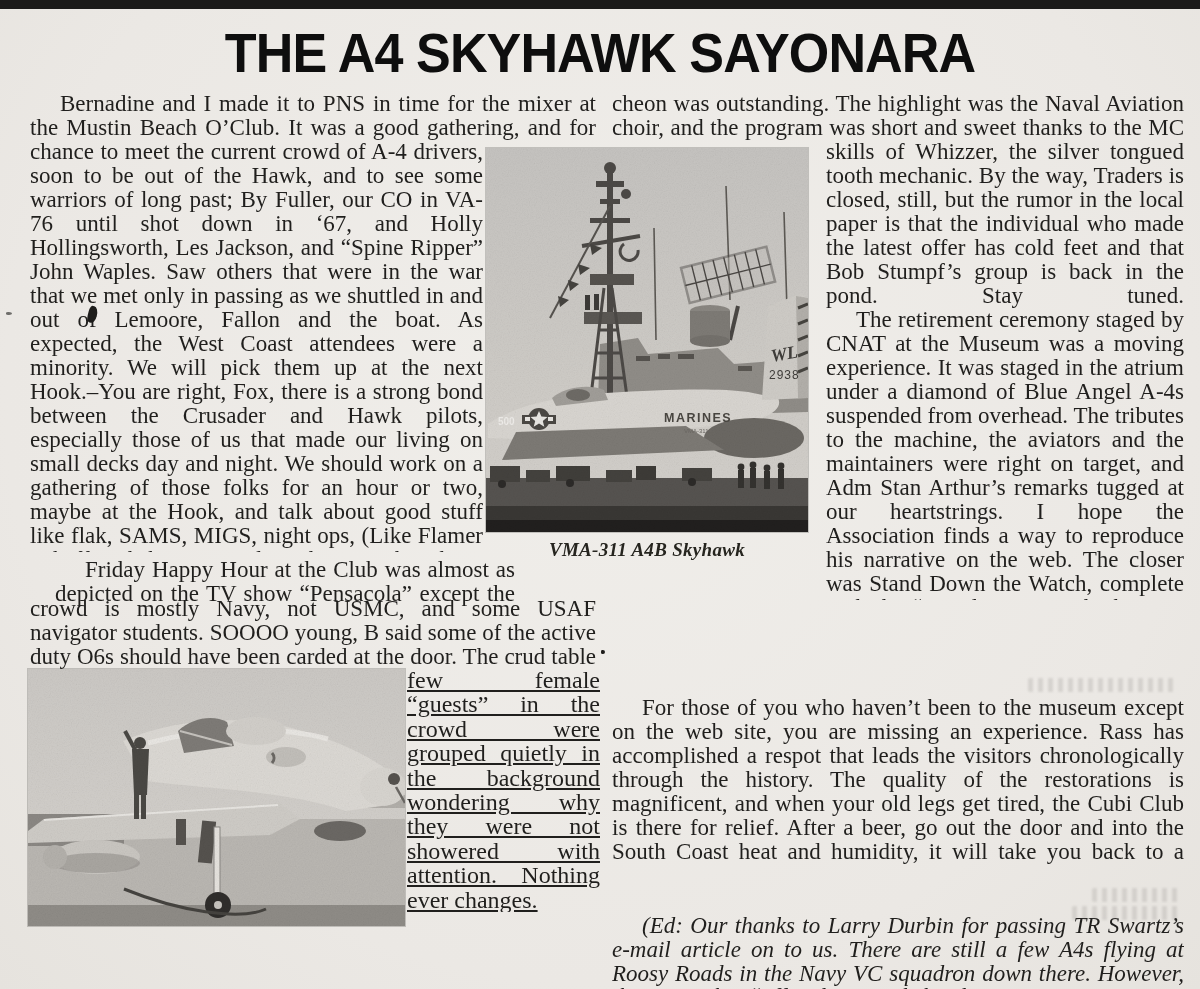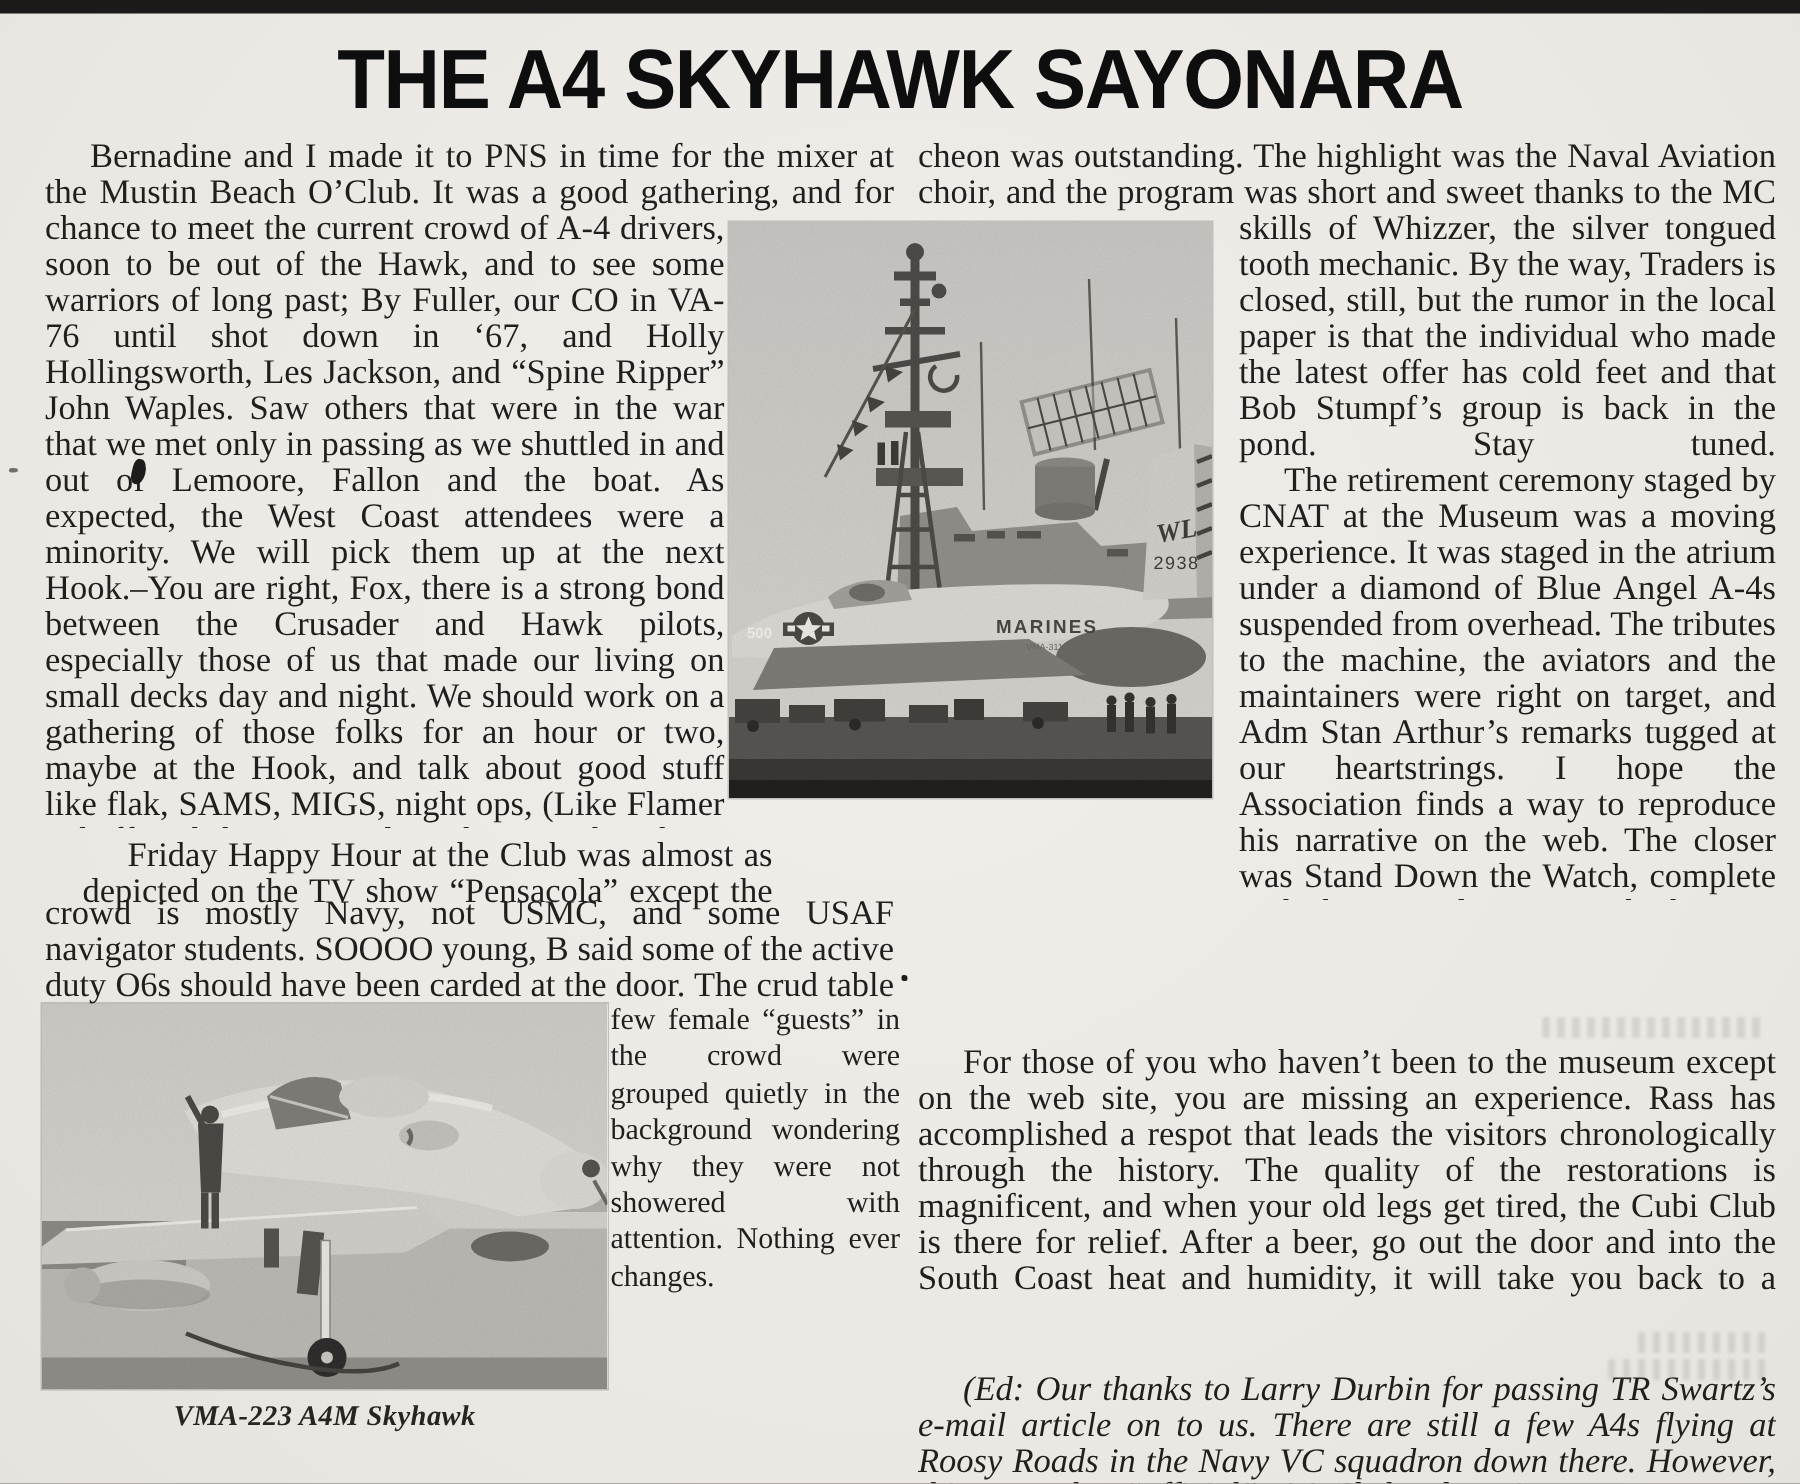--- a/index.html
+++ b/index.html
@@ -15,21 +15,21 @@
     font-family:"Liberation Sans", sans-serif; font-weight:bold; font-size:56px;
     letter-spacing:-1px; color:#0e0e0e; transform:scaleX(.93); transform-origin:center;
     white-space:nowrap;
   }
   .seg{
     position:absolute; font-size:23px; line-height:24px; text-align:justify;
     overflow:hidden; color:#201f1d;
   }
   .cont{text-align-last:justify;}
   .indent{text-indent:30px;}
-  .thin{font-size:20px; line-height:24.4px;}
+  .thin{font-size:24px; line-height:24.4px;text-decoration:underline;}
   .ednote{font-style:italic; line-height:23.8px;}
   .photo{position:absolute; overflow:hidden; box-shadow:0 0 0 1px rgba(60,58,55,.25);}
   .photo svg{display:block;}
   .caption{
     position:absolute; text-align:center; font-weight:bold; font-style:italic;
     font-size:19px; color:#26251f; letter-spacing:.3px;
   }
   .speck{position:absolute; background:#1d1c1a; border-radius:40% 60% 55% 45%;}
   .bleed{
     position:absolute; opacity:.5; filter:blur(1.2px); border-radius:2px;
@@ -151,20 +151,21 @@
         <rect x="278" y="323" width="6" height="18"></rect>
           <circle cx="281" cy="320" r="3.4"></circle>
         <rect x="292" y="321" width="6" height="20"></rect>
           <circle cx="295" cy="318" r="3.4"></circle>
       </g>
       <rect y="358" width="322" height="16" fill="#393734"></rect>
       <rect y="372" width="322" height="12" fill="#211f1e"></rect>
       <rect width="322" height="384" filter="url(#grain1)" opacity=".16" style="mix-blend-mode:multiply"></rect>
     </svg>
   </div>
+  <div class="caption" style="left:486px;top:539px;width:322px;">VMA-311 A4B Skyhawk</div>
 
   <div class="photo" style="left:28px;top:669px;width:377px;height:257px;">
     <svg width="377" height="257" viewBox="0 0 377 257">
       <defs>
         <linearGradient id="sky2" x1="0" y1="0" x2="0" y2="1">
           <stop offset="0" stop-color="#ccc9c5"></stop>
             <stop offset="1" stop-color="#d6d3ce"></stop>
         </linearGradient>
         <filter id="grain2">
             <feTurbulence type="fractalNoise" baseFrequency="0.85" numOctaves="2" stitchTiles="stitch"></feTurbulence>
@@ -210,21 +211,20 @@
         <path d="M104,80 L121,80 L119,126 L106,126 Z"></path>
         <path d="M110,86 L97,62" stroke="#4a4844" stroke-width="4" fill="none"></path>
         <rect x="106" y="126" width="5" height="24"></rect>
           <rect x="113" y="126" width="5" height="24"></rect>
       </g>
 
       <path d="M96,220 C150,242 212,252 238,240" stroke="#45433f" stroke-width="3" fill="none"></path>
       <rect width="377" height="257" filter="url(#grain2)" opacity=".16" style="mix-blend-mode:multiply"></rect>
     </svg>
   </div>
-  <div class="caption" style="left:28px;top:934px;width:377px;">VMA-223 A4M Skyhawk</div>
 
   <div class="speck" style="left:88px;top:306px;width:9px;height:17px;transform:rotate(14deg);"></div>
   <div class="speck" style="left:601px;top:650px;width:4px;height:4px;"></div>
   <div class="speck" style="left:6px;top:312px;width:6px;height:3px;opacity:.6;"></div>
   <div class="bleed" style="left:1028px;top:678px;width:150px;height:14px;"></div>
   <div class="bleed" style="left:1092px;top:888px;width:88px;height:14px;"></div>
   <div class="bleed" style="left:1072px;top:906px;width:108px;height:14px;"></div>
 
 </div>
 

